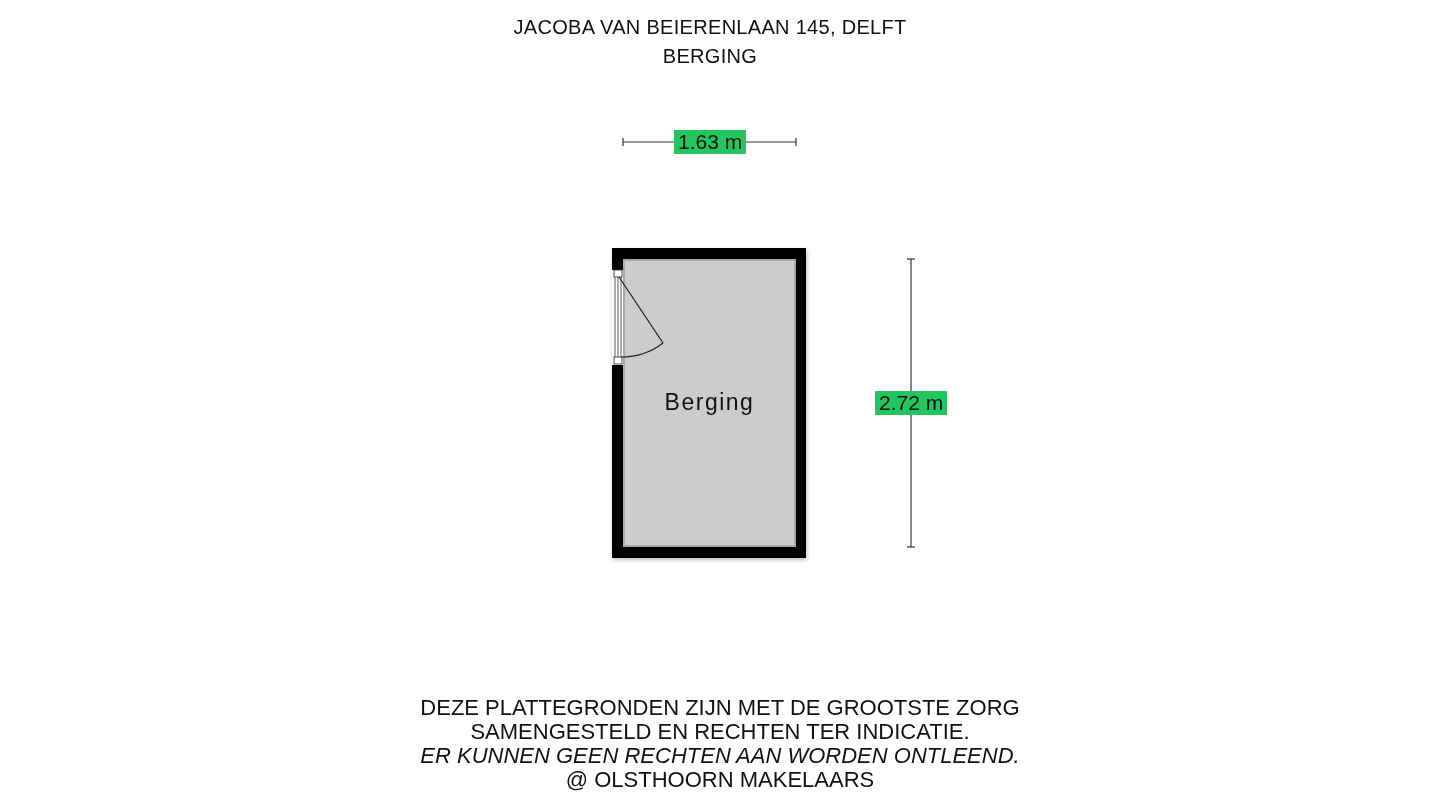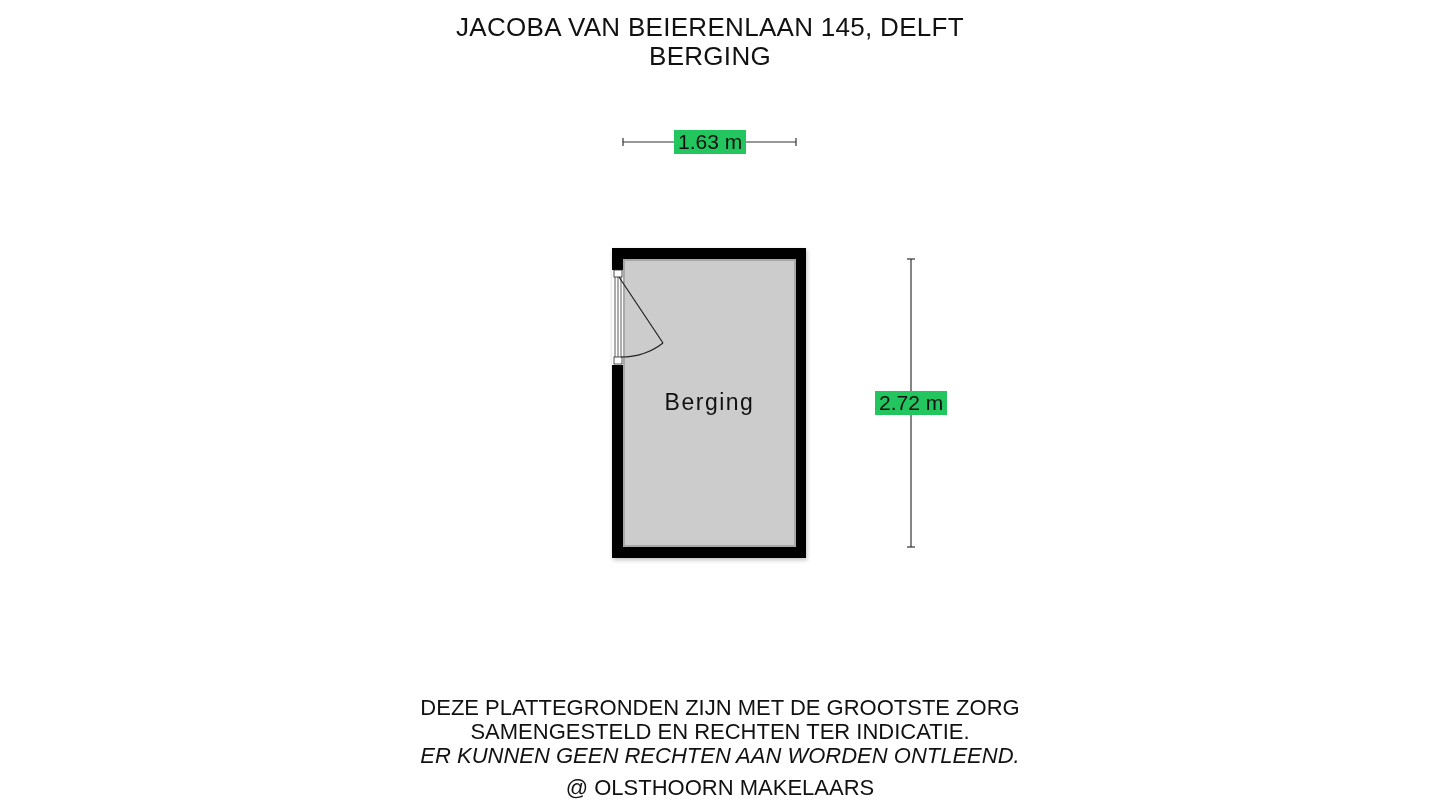--- a/index.html
+++ b/index.html
@@ -1,30 +1,30 @@
 <!DOCTYPE html>
 <html><head>
 <meta charset="utf-8">
 <style>
   html, body { margin:0; padding:0; background:#ffffff; }
   body { width:1440px; height:810px; position:relative; overflow:hidden;
          font-family:"Liberation Sans", sans-serif; color:#111; }
   .title { position:absolute; left:0; width:1420px; text-align:center;
-           font-size:26px; line-height:29px; letter-spacing:0.3px; }
+           font-size:20px; line-height:29px; letter-spacing:0.3px; }
   #title1 { top:13px; }
   #title2 { top:42px; }
   .plan { position:absolute; left:0; top:0; }
   .dim-label { position:absolute; font-size:21px; line-height:24px; background:#22c55e; padding:0 4px; }
   #dim-h-label { left:674px; top:130px; }
   #dim-v-label { left:875px; top:391px; }
   .room-label { position:absolute; left:623px; width:173px; top:389px; text-align:center;
                 font-size:23px; letter-spacing:1.5px; }
   .disclaimer { position:absolute; left:0; width:1440px; text-align:center;
                 font-size:22px; line-height:24px; }
-  #d1 { top:696px; } #d2 { top:720px; } #d3 { top:744px;font-style:italic; } #d4 { top:768px;margin-top:8px; }
+  #d1 { top:696px; } #d2 { top:720px; } #d3 { top:744px;font-style:italic; } #d4 { top:768px; }
 </style>
 </head>
 <body>
 
 <div id="title1" class="title">JACOBA VAN BEIERENLAAN 145, DELFT</div>
 <div id="title2" class="title">BERGING</div>
 
 <svg class="plan" width="1440" height="810" viewBox="0 0 1440 810">
   <defs>
     <filter id="sh" x="-10%" y="-10%" width="120%" height="120%">

